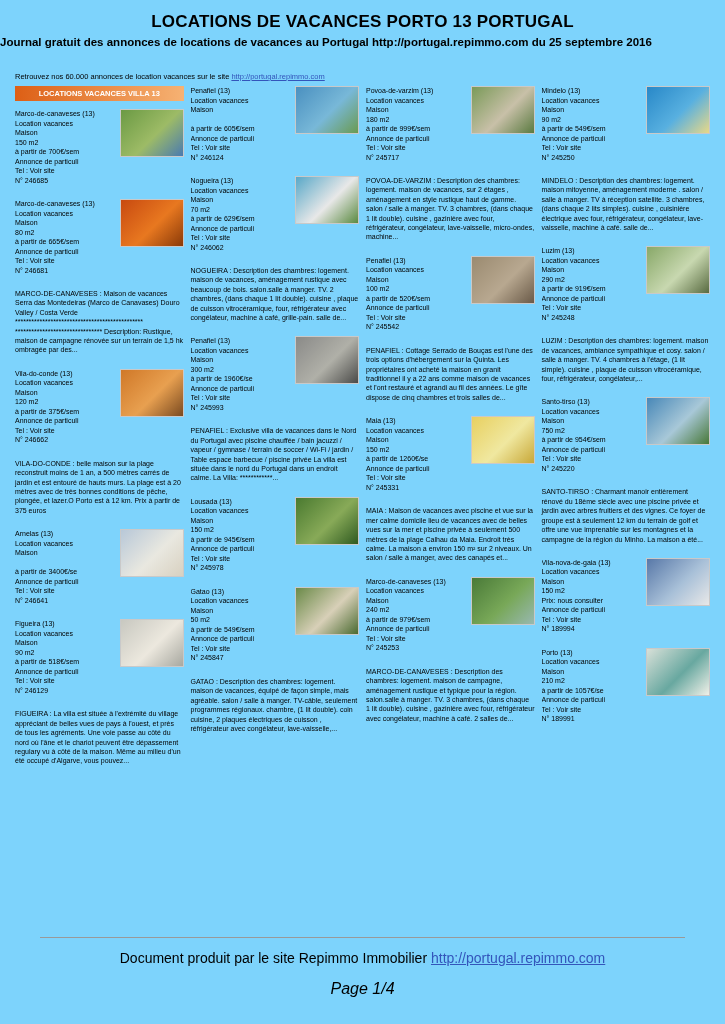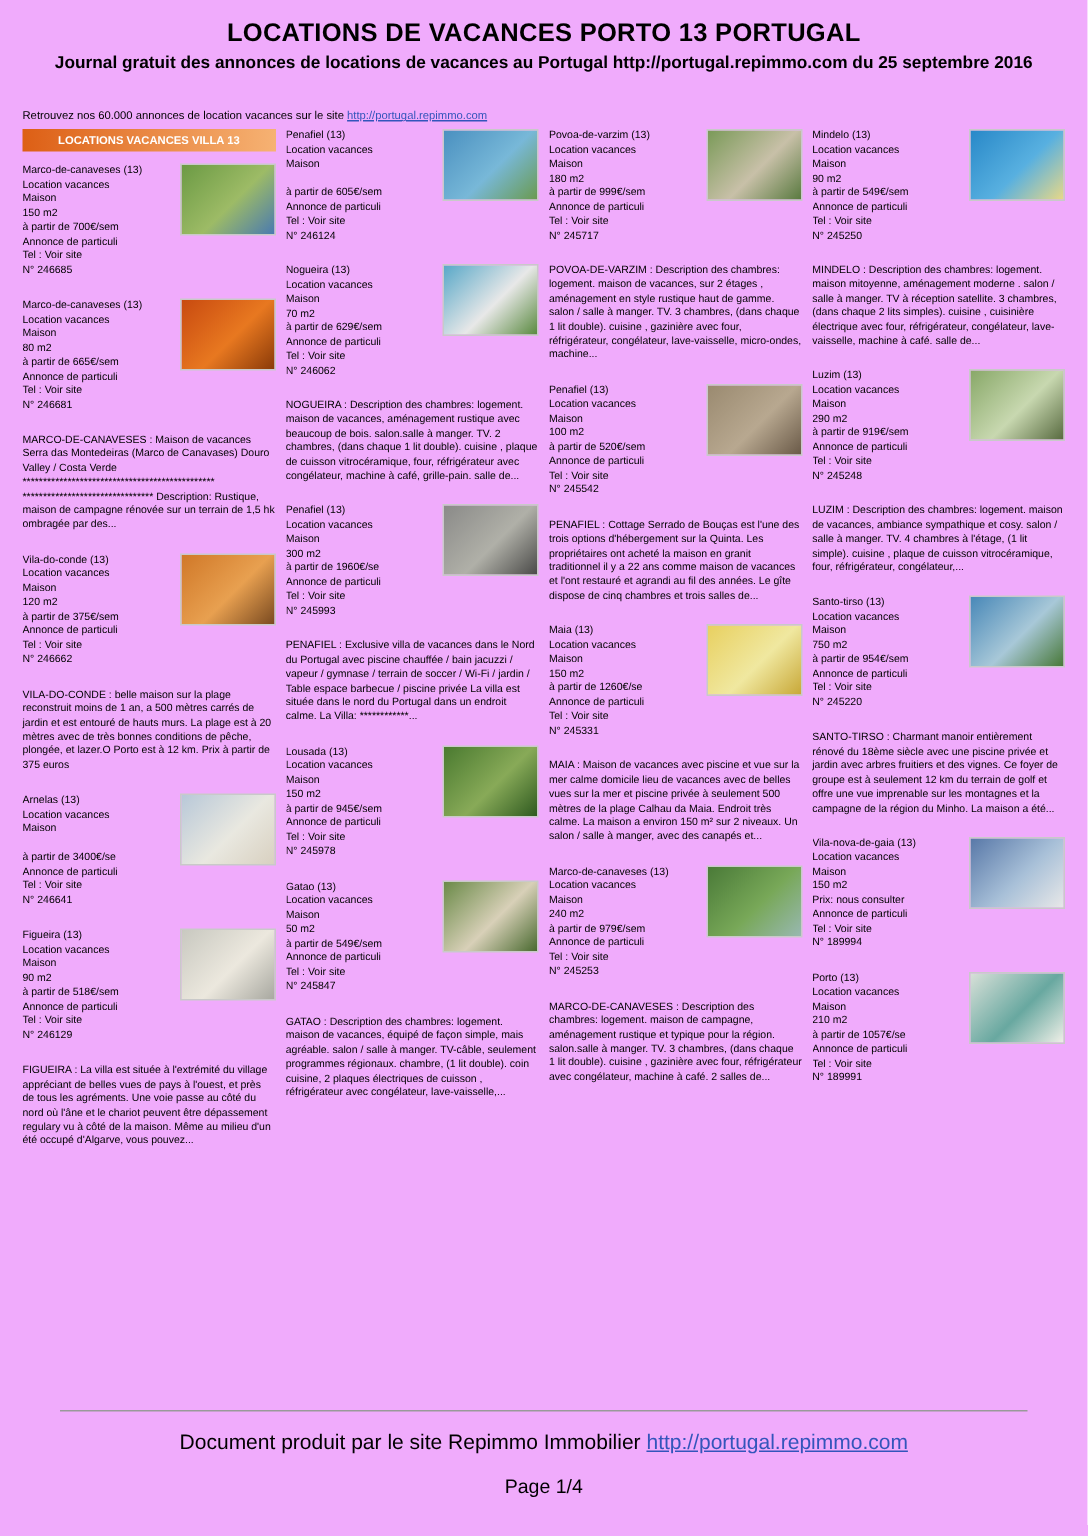--- a/index.html
+++ b/index.html
@@ -3,46 +3,46 @@
 <meta charset="utf-8">
 <style>
   :root{
     --link-color:#3355bb;
     --banner-left:#dd5f15;
     --banner-right:#f6b273;
   }
   *{box-sizing:border-box;}
   html,body{margin:0;padding:0;background:#ffffff;}
   .page{
-    width:725px;height:1024px;position:relative;margin:0 auto;background:#f0abfc;
+    width:725px;height:1024px;position:relative;margin:0 auto;background:#7dd3fc;
     font-family:"Liberation Sans",sans-serif;color:#000;overflow:hidden;
   }
   .title{ text-align:center;font-size:17px;font-weight:bold;padding-top:12px;letter-spacing:.2px;}
-  .subtitle{ text-align:center;font-size:11.5px;font-weight:bold;margin-top:4px;}
+  .subtitle{ text-align:left;font-size:11.5px;font-weight:bold;margin-top:4px;}
   .intro{ font-size:7.5px;margin:24px 0 5px 15px;}
   a.link{ color:var(--link-color);text-decoration:underline;cursor:pointer;}
   .columns{
     display:flex;gap:7px;padding:0 15px;height:846px;overflow:hidden;align-items:flex-start;margin-top:4px;
   }
   .column{flex:1;min-width:0;}
   .banner{
     background:linear-gradient(90deg,var(--banner-left) 0%,var(--banner-right) 100%);
     color:#fff;font-size:7.5px;font-weight:bold;text-align:center;padding:3px 2px;margin-bottom:8px;
   }
   .listing{display:flex;justify-content:space-between;margin-bottom:14px;}
   .l-info{flex:1;padding-right:4px;font-size:7px;line-height:9.5px;}
   .l-line,.l-title{min-height:9.5px;white-space:nowrap;overflow:hidden;}
   .l-photo{width:64px;height:48px;flex:none;border:1px solid #c9c9c9;}
   .text-block{
     font-size:7px;line-height:9.4px;margin:0 0 14px 0;overflow-wrap:anywhere;
   }
   .footer{position:absolute;left:0;right:0;bottom:26px;text-align:center;}
   .footer-rule{border-top:1px solid #999;margin:0 40px 12px 40px;}
   .footer-line{font-size:14px;}
-  .footer-page{font-size:13px;margin-top:14px;}
+  .footer-page{font-size:16px;font-style:italic;margin-top:14px;}
 </style>
 </head>
 <body>
 
 <div class="page">
   <div class="title">LOCATIONS DE VACANCES PORTO 13 PORTUGAL</div>
   <div class="subtitle">Journal gratuit des annonces de locations de vacances au Portugal http://portugal.repimmo.com du 25 septembre 2016</div>
   <div class="intro">
     <span>Retrouvez nos 60.000 annonces de location vacances sur le site </span><a class="link" href="#">http://portugal.repimmo.com</a>
   </div>

